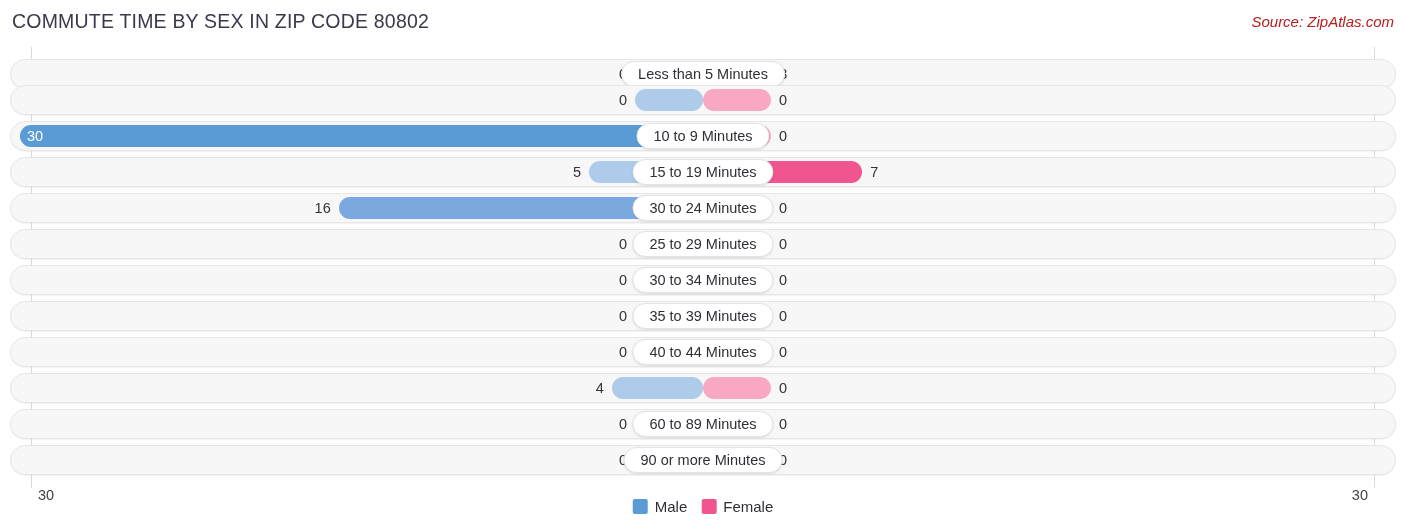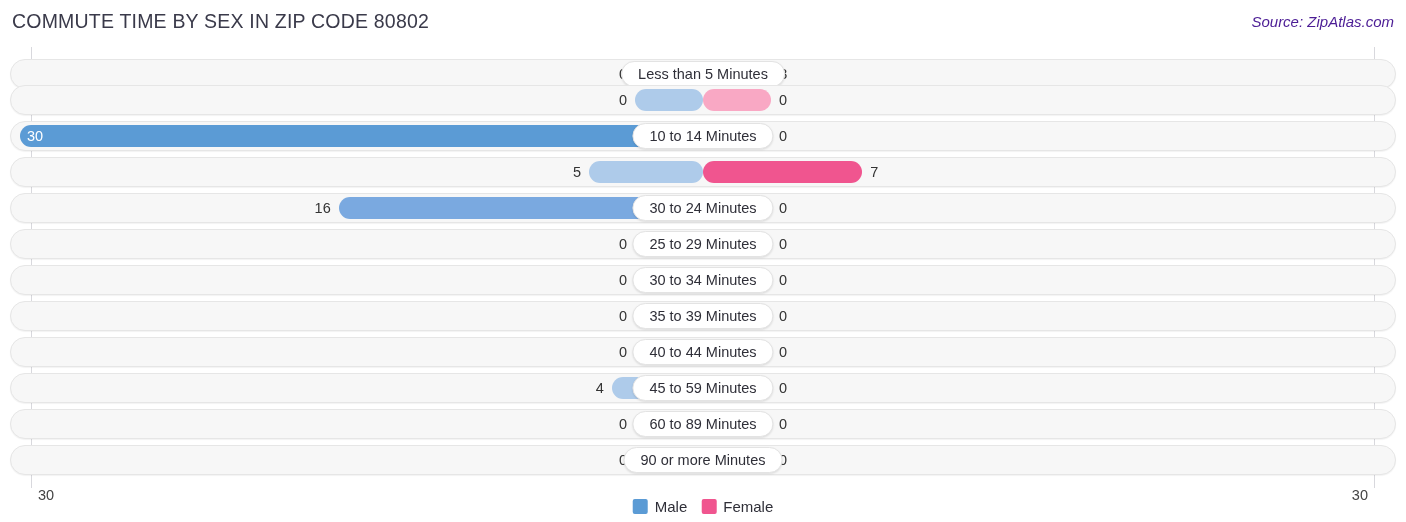--- a/index.html
+++ b/index.html
@@ -13,21 +13,21 @@
   #root { position: relative; width: 1406px; height: 522px; overflow: hidden; text-decoration: underline; }
 
   
   .header { position: absolute; left: 0; top: 0; width: 1406px; height: 44px; }
   .chart-title {
     position: absolute; left: 12px; top: 10px;
     font-size: 19.5px; color: #3a3a4a; letter-spacing: .2px; white-space: nowrap;
   }
   .source-note {
     position: absolute; right: 12px; top: 13px;
-    font-size: 15px; font-style: italic; color: #4c1d95; white-space: nowrap;
+    font-size: 15px; font-style: italic; color: #b91c1c; white-space: nowrap;
   }
 
   
   .plot { position: absolute; left: 0; top: 47px; width: 1406px; height: 434px; }
   .gridline {
     position: absolute; top: 0; bottom: -7px; width: 1px;
     background: #d8d8dd;
   }
   .gridline.left  { left: 31px; }
   .gridline.right { left: 1374px; }
@@ -114,29 +114,30 @@
           <div class="val male" style="right: calc(50% + 76px); width: 60px;">0</div>
           <div class="val female" style="left: calc(50% + 76px); width: 60px;">0</div>
         </div>
       </div>
       <div class="row" style="top: 74px;">
         <div class="row-inner">
           <div class="bar male" style="width: 683px; background: rgb(91, 155, 213);"></div>
           <div class="bar female" style="width: 68px; background: rgb(249, 168, 196);"></div>
           <div class="val male inside" style="left: 16px; text-align: left;">30</div>
           <div class="val female" style="left: calc(50% + 76px); width: 60px;">0</div>
-          <div class="cat-pill">10 to 14 Minutes</div>
+          <div class="cat-pill">10 to 9 Minutes</div>
         </div>
       </div>
       <div class="row" style="top: 110px;">
         <div class="row-inner">
           <div class="bar male" style="width: 113.833px; background: rgb(174, 203, 234);"></div>
           <div class="bar female" style="width: 159.367px; background: rgb(240, 85, 143);"></div>
           <div class="val male" style="right: calc(50% + 121.833px); width: 60px;">5</div>
           <div class="val female" style="left: calc(50% + 167.367px); width: 60px;">7</div>
+          <div class="cat-pill">15 to 19 Minutes</div>
         </div>
       </div>
       <div class="row" style="top: 146px;">
         <div class="row-inner">
           <div class="bar male" style="width: 364.267px; background: rgb(122, 169, 224);"></div>
           <div class="bar female" style="width: 68px; background: rgb(249, 168, 196);"></div>
           <div class="val male" style="right: calc(50% + 372.267px); width: 60px;">16</div>
           <div class="val female" style="left: calc(50% + 76px); width: 60px;">0</div>
           <div class="cat-pill">30 to 24 Minutes</div>
         </div>
@@ -176,21 +177,20 @@
           <div class="val female" style="left: calc(50% + 76px); width: 60px;">0</div>
           <div class="cat-pill">40 to 44 Minutes</div>
         </div>
       </div>
       <div class="row" style="top: 326px;">
         <div class="row-inner">
           <div class="bar male" style="width: 91.0667px; background: rgb(174, 203, 234);"></div>
           <div class="bar female" style="width: 68px; background: rgb(249, 168, 196);"></div>
           <div class="val male" style="right: calc(50% + 99.0667px); width: 60px;">4</div>
           <div class="val female" style="left: calc(50% + 76px); width: 60px;">0</div>
-          <div class="cat-pill">45 to 59 Minutes</div>
         </div>
       </div>
       <div class="row" style="top: 362px;">
         <div class="row-inner">
           <div class="bar male" style="width: 68px; background: rgb(174, 203, 234);"></div>
           <div class="bar female" style="width: 68px; background: rgb(249, 168, 196);"></div>
           <div class="val male" style="right: calc(50% + 76px); width: 60px;">0</div>
           <div class="val female" style="left: calc(50% + 76px); width: 60px;">0</div>
           <div class="cat-pill">60 to 89 Minutes</div>
         </div>

